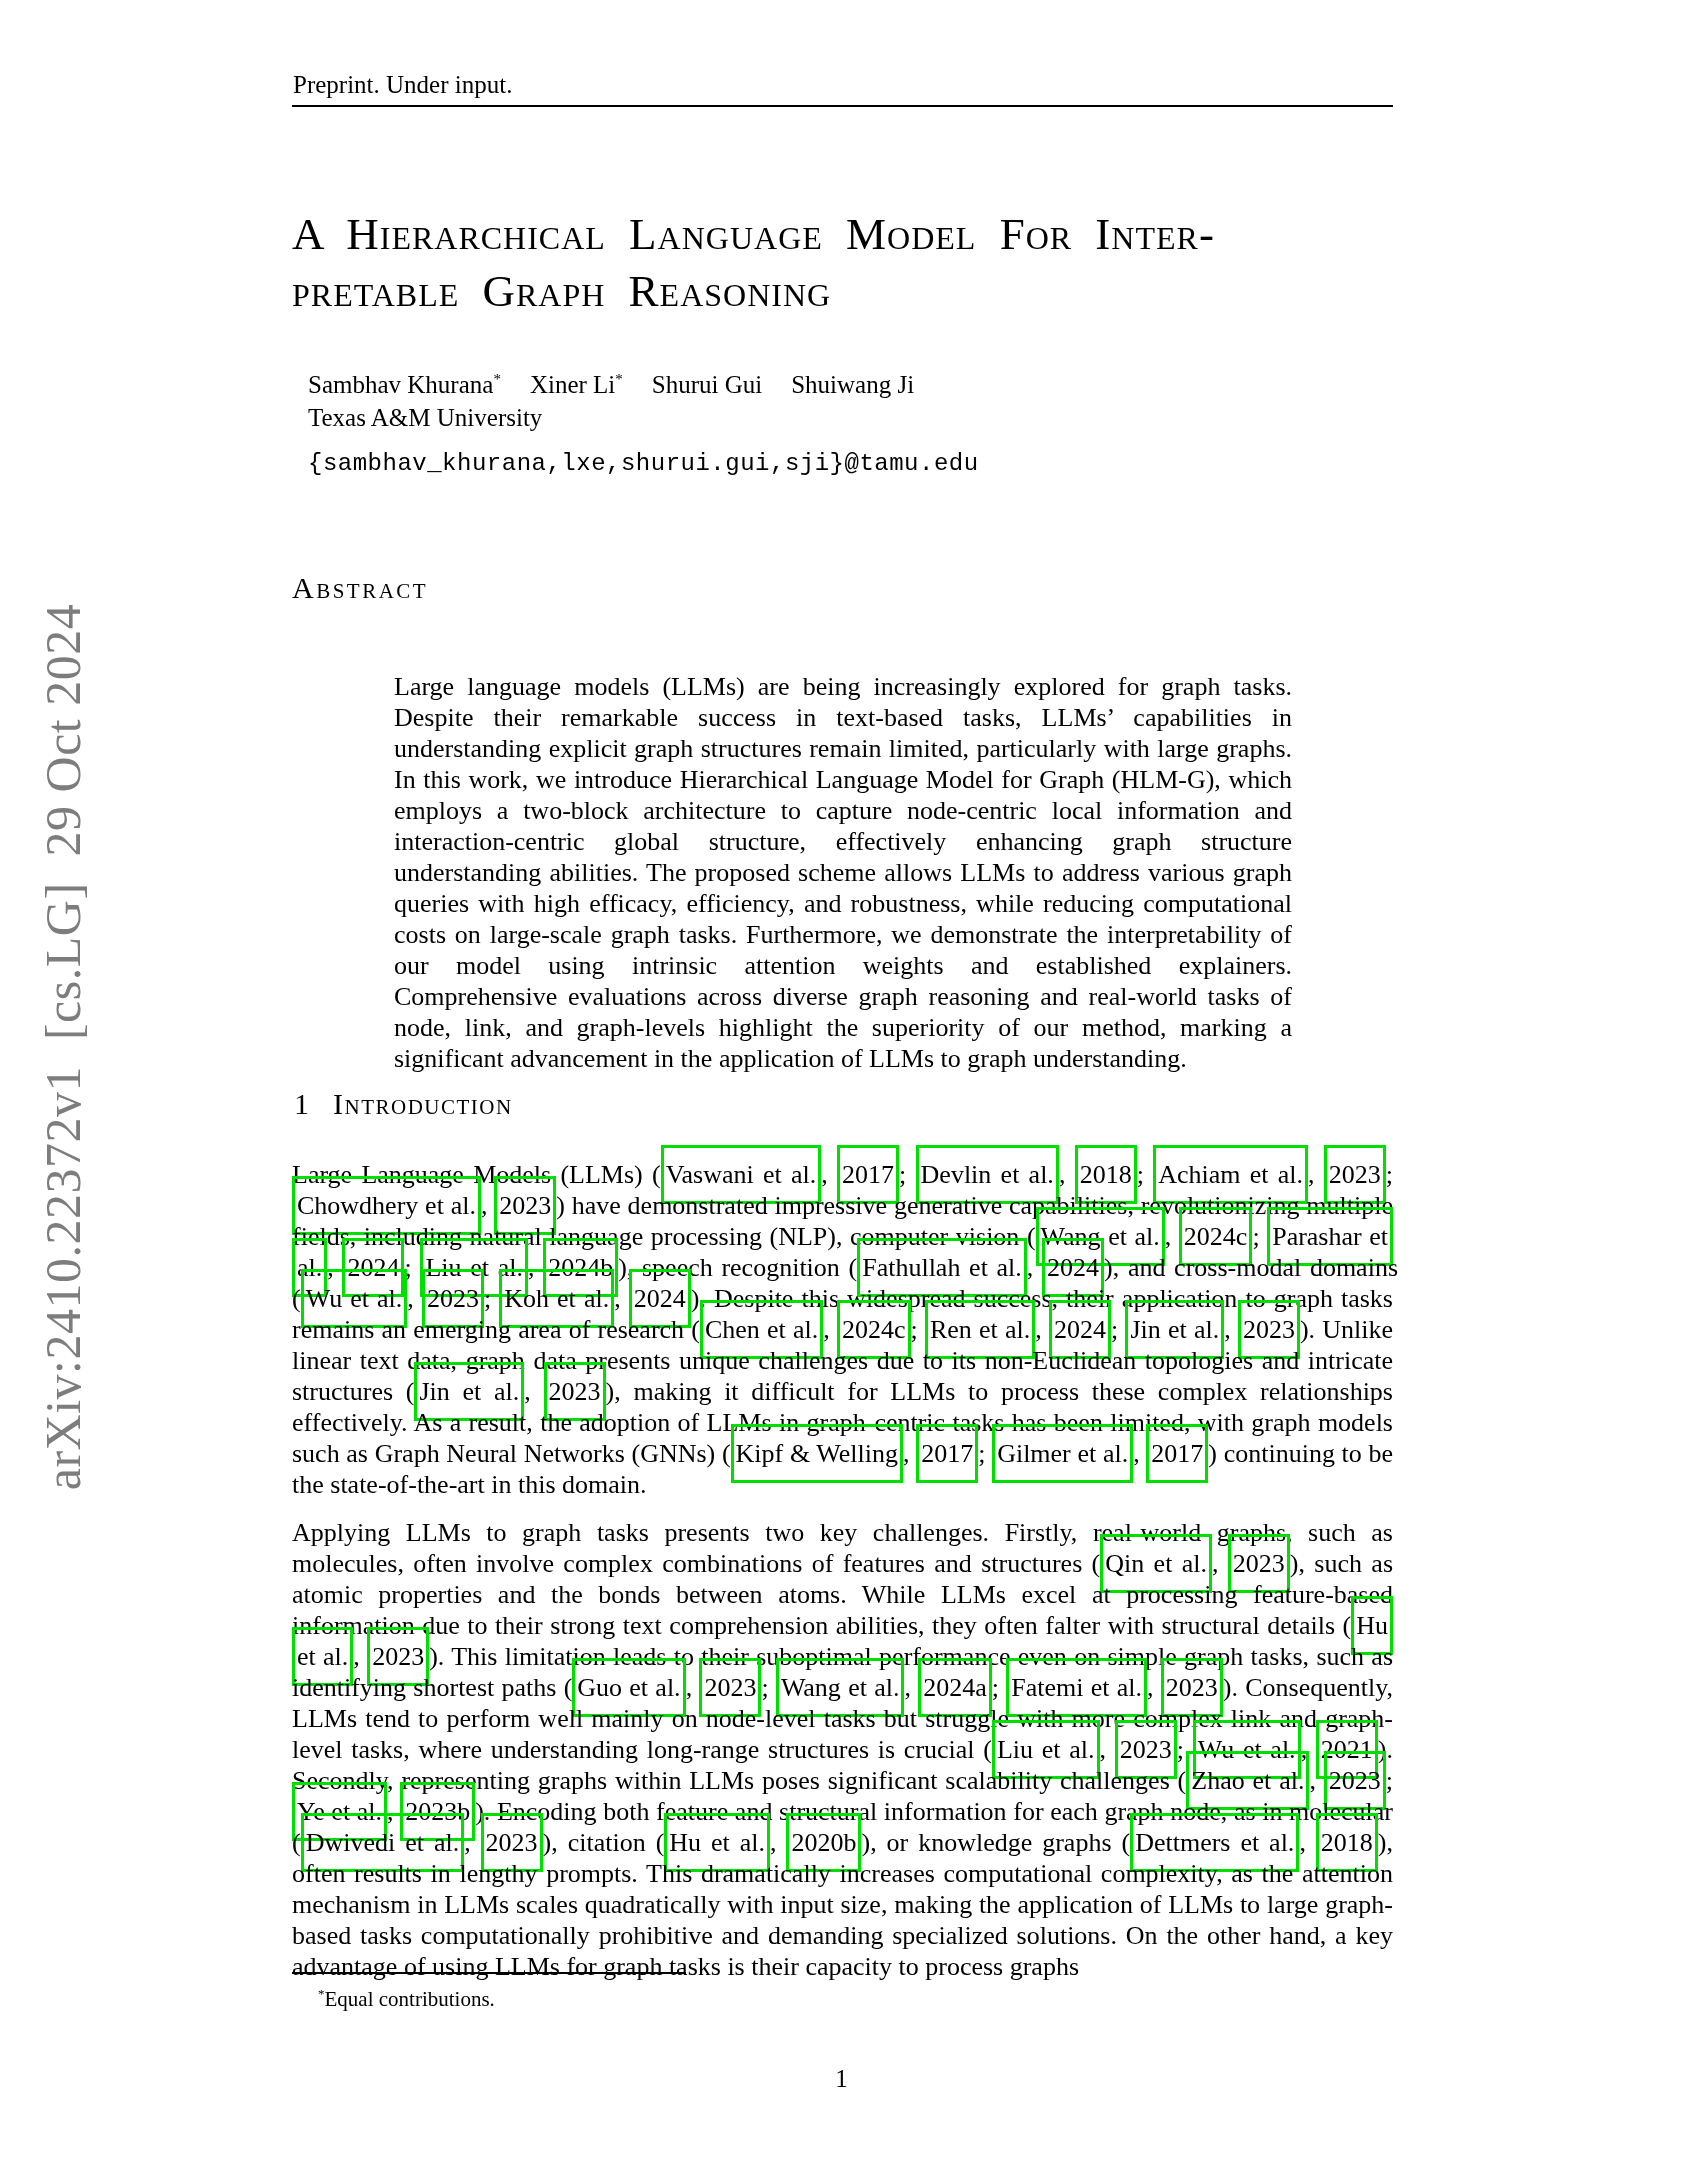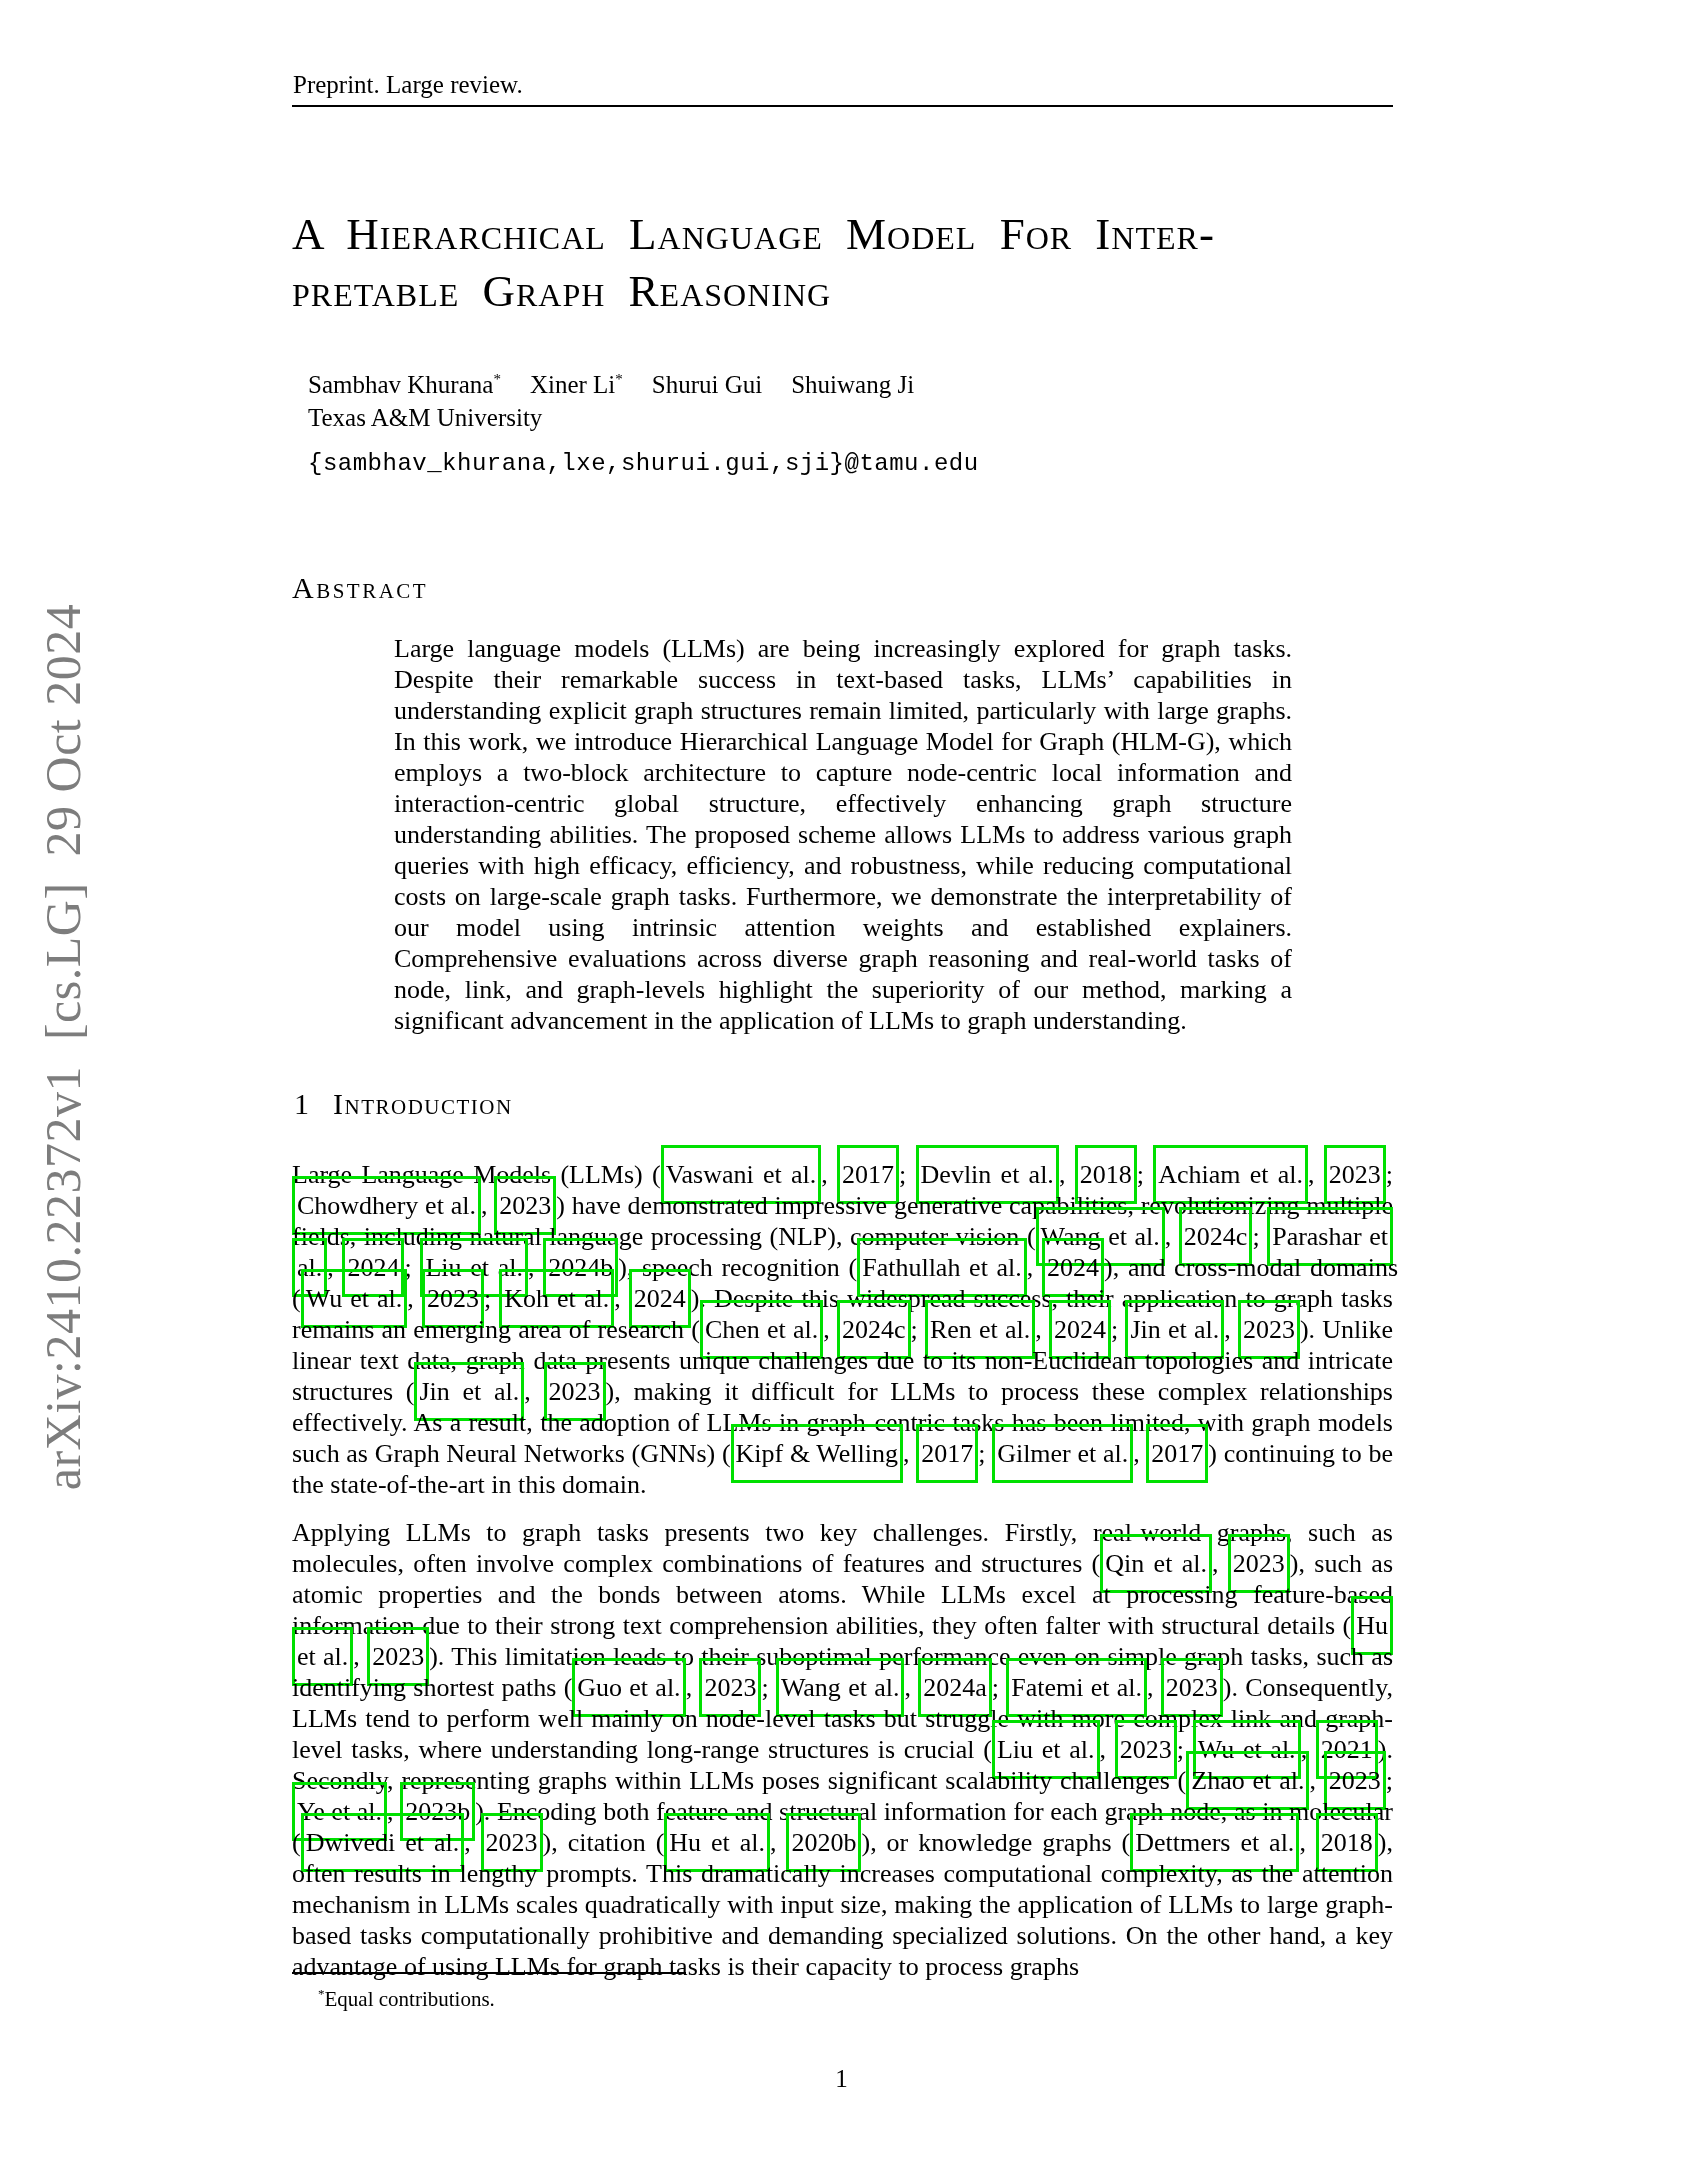--- a/index.html
+++ b/index.html
@@ -40,21 +40,21 @@
     font-family:"Liberation Mono","DejaVu Sans Mono",monospace;
     font-size:24px;margin-top:16px;letter-spacing:0.5px;
   }
   
   .abstract-heading{
     position:absolute;left:292px;top:571px;width:1099px;
     text-align:left;font-variant:small-caps;
     font-size:30px;letter-spacing:2.5px;
   }
   .abstract-body{
-    position:absolute;left:394px;top:633px;width:898px;
+    position:absolute;left:394px;top:671px;width:898px;
     font-size:26px;line-height:31px;text-align:justify;
   }
   
   .section-heading{position:absolute;left:294px;top:1087px;font-size:30px;}
   .section-heading .sec-num{letter-spacing:0;}
   .section-heading .sec-title{font-variant:small-caps;letter-spacing:1.5px;margin-left:24px;}
   
   .para{
     position:absolute;left:292px;width:1101px;
     font-size:26px;line-height:31px;text-align:justify;
@@ -72,21 +72,21 @@
   .footnote{position:absolute;left:292px;top:1986px;font-size:21px;padding-left:26px;}
   .footnote sup{font-size:62%;}
   
   .page-number{position:absolute;left:0;top:2065px;width:1683px;text-align:center;font-size:25px;}
 </style>
 </head>
 <body>
 
 <div class="page">
 
-  <div class="header-text">Preprint. Large review.</div>
+  <div class="header-text">Preprint. Under input.</div>
   <div class="header-rule"></div>
 
   <div class="watermark">arXiv:2410.22372v1  [cs.LG]  29 Oct 2024</div>
 
   <div class="title">
     <div>A Hierarchical Language Model For Inter-</div>
     <div>pretable Graph Reasoning</div>
   </div>
 
   <div class="authors">

